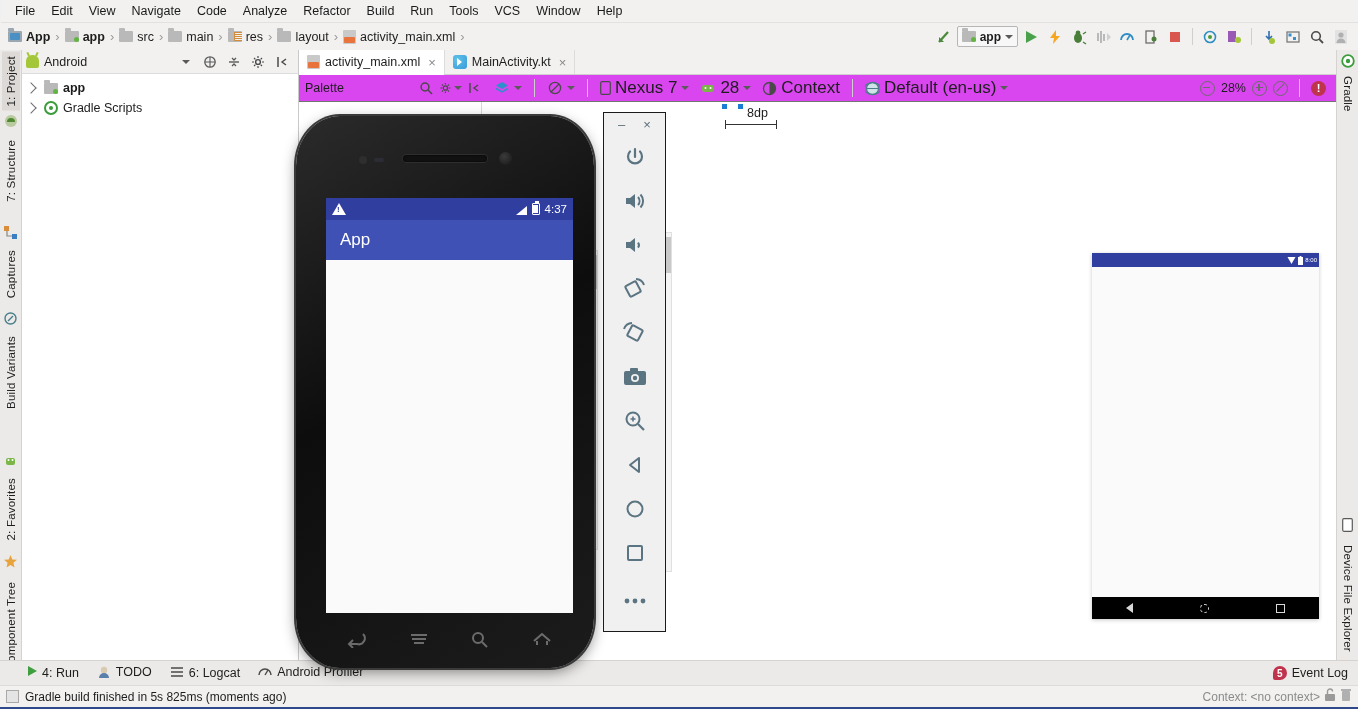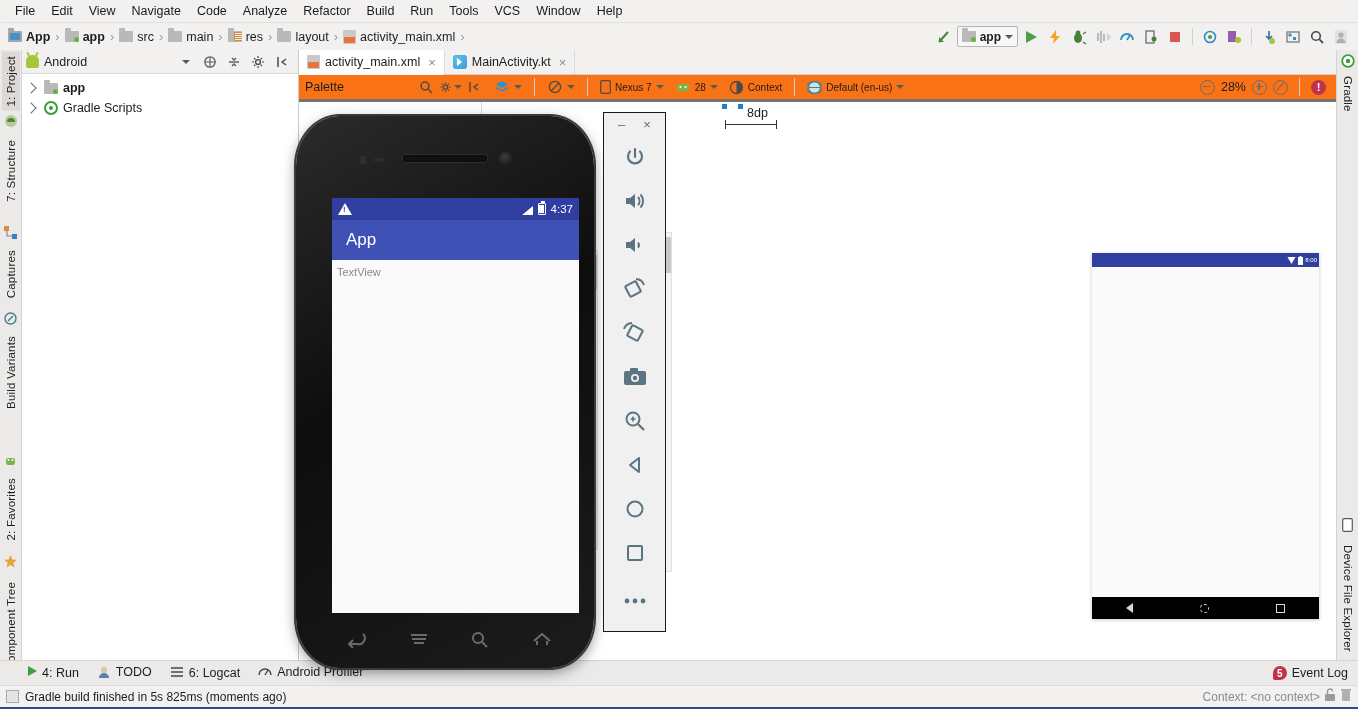--- a/index.html
+++ b/index.html
@@ -168,29 +168,29 @@
     position: relative;
   }
   .kt-ic::after {
     content: ""; position: absolute; left: 4px; top: 3px;
     width: 0; height: 0; border-left: 5px solid #fff;
     border-top: 4px solid transparent; border-bottom: 4px solid transparent;
   }
 
   
   .palettebar {
-    height: 27px; background: #f97316; display: flex; align-items: center;
-    border-bottom: 3px solid #737373;
+    height: 27px; background: #d946ef; display: flex; align-items: center;
+    border-bottom: 1px solid #737373;
   }
   .palette-label { width: 115px; padding-left: 6px; font-size: 12.5px; }
   .pbar-ic { width: 24px; display: flex; align-items: center; justify-content: center; }
   .design-tools { display: flex; align-items: center; gap: 3px; padding-left: 4px; flex: 1; }
   .dt-chip {
     display: flex; align-items: center; gap: 4px; padding: 1px 4px;
-    font-size: 10px; border-radius: 2px; cursor: default; white-space: nowrap;
+    font-size: 17px; border-radius: 2px; cursor: default; white-space: nowrap;
   }
   .vsep { width: 1px; height: 18px; background: #cfcfcf; margin: 0 5px; }
   .zoom-ctrls {
     display: flex; align-items: center; gap: 6px; padding-right: 10px; font-size: 12.5px;
   }
   .circ-btn {
     width: 15px; height: 15px; border: 1.4px solid #6b6b6b; border-radius: 50%;
     position: relative;
   }
   .circ-btn.minus::after {
@@ -271,21 +271,21 @@
     z-index: 40;
   }
   .phone-body {
     position: absolute; left: 0; top: 8px; width: 298px; height: 552px;
     background: linear-gradient(150deg,#2b2b2b 0%,#0d0d0d 45%,#1c1c1c 100%);
     border-radius: 44px / 50px;
     box-shadow: 0 0 0 2px #3a3a3a, 0 4px 14px rgba(0,0,0,.45);
   }
   .phone-screen {
     position: absolute; left: 30px; top: 82px; width: 247px; height: 415px;
-    background: #fafafa; overflow: hidden; margin-left: 6px;
+    background: #fafafa; overflow: hidden;
   }
   .em-status {
     height: 22px; background: #303f9f; display: flex; align-items: center;
     padding: 0 6px; color: #fff; font-size: 11.5px;
   }
   .warn-tri {
     width: 0; height: 0; border-left: 7px solid transparent;
     border-right: 7px solid transparent; border-bottom: 12px solid #fff;
     position: relative;
   }
@@ -804,23 +804,20 @@
           <span class="warn-tri"></span>
           <span class="st-right">
             <span class="sig-bars"></span>
             <span class="batt"></span>
             <span>4:37</span>
           </span>
         </div>
         <div class="em-appbar">
           <span>App</span>
         </div>
-        <div class="em-content">
-          <span>TextView</span>
-        </div>
       </div>
 
       <div class="phone-keys">
         <span class="key">
           <svg width="22" height="18" viewBox="0 0 22 18">
               <path d="M17 4 A6 6 0 0 1 11 14 L4 14" stroke="#b0b0b0" stroke-width="2" fill="none"></path>
               <path d="M7 10 L3 14 L7 18" stroke="#b0b0b0" stroke-width="2" fill="none"></path>
             </svg>
         </span>
         <span class="key">

